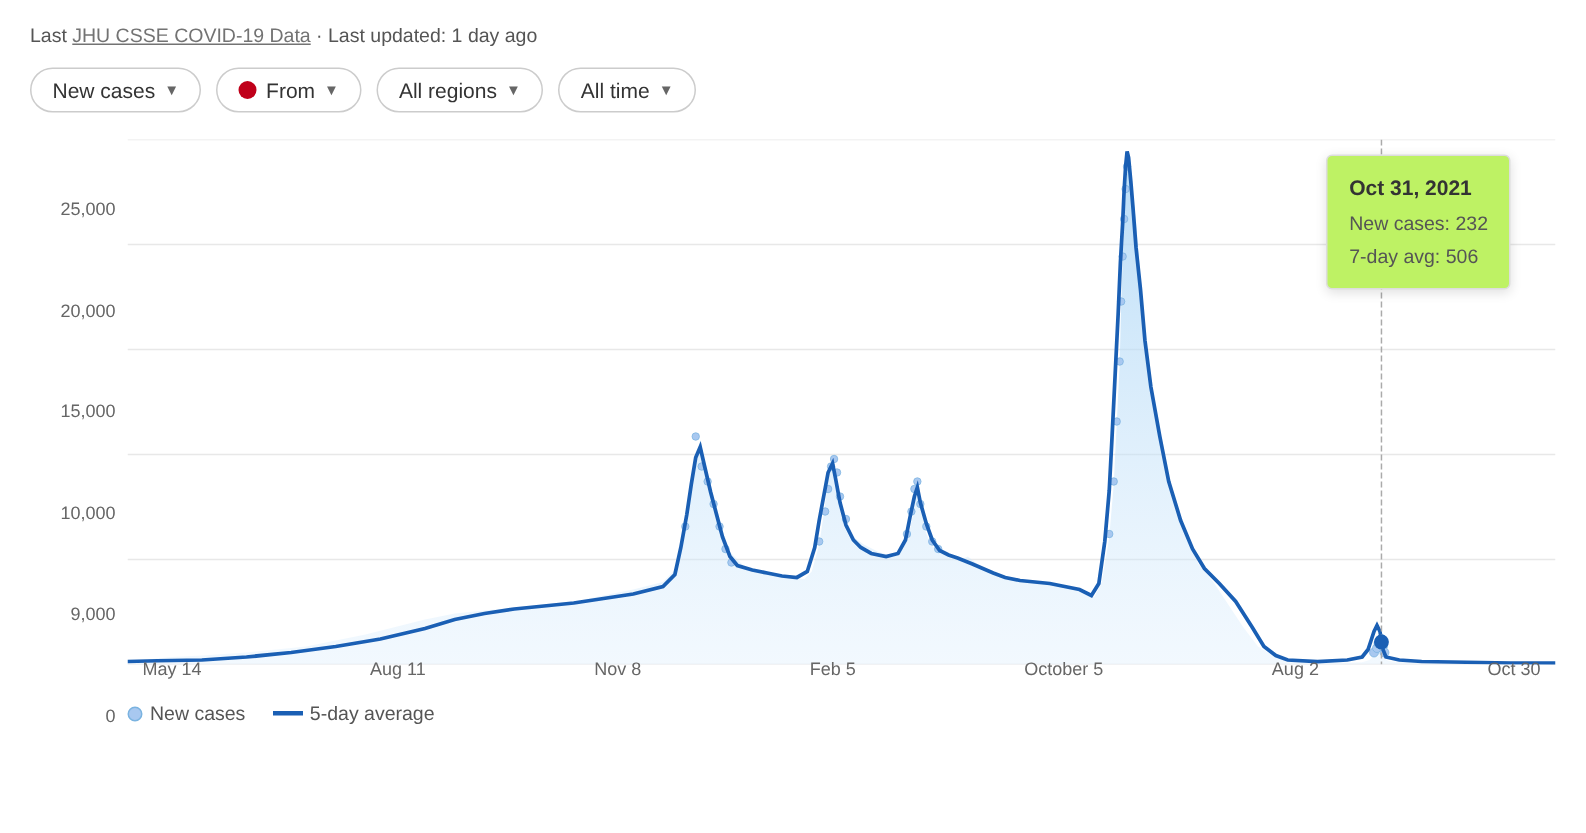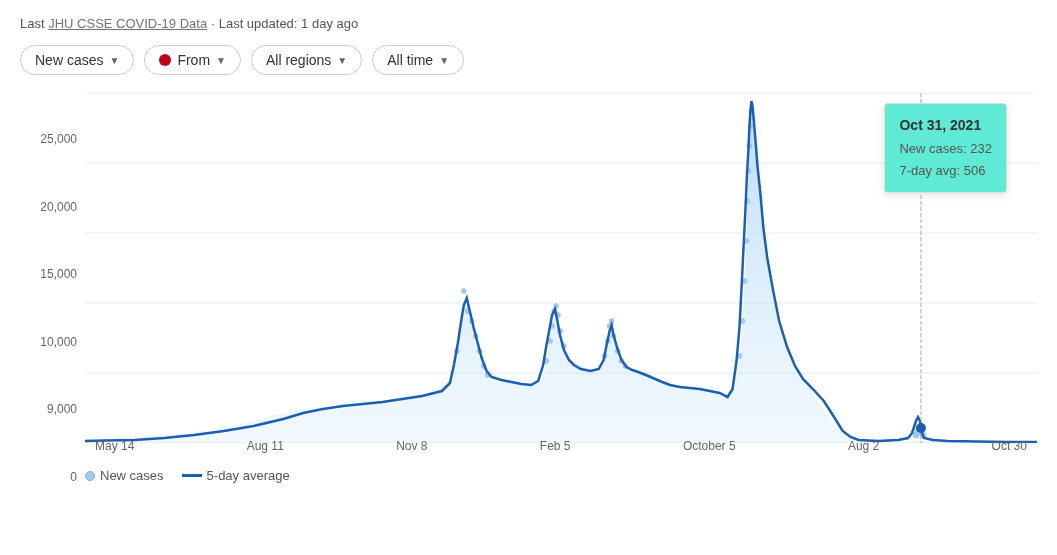--- a/index.html
+++ b/index.html
@@ -120,21 +120,21 @@
     }
     .legend-line {
       width: 20px;
       height: 3px;
       background: #1a5fb4;
     }
     .tooltip {
       position: absolute;
       top: 10px;
       right: 30px;
-      background: #5eead4;
+      background: #bef264;
       border: 1px solid #ddd;
       border-radius: 4px;
       padding: 10px 14px;
       font-size: 13px;
       line-height: 1.7;
       box-shadow: 0 2px 8px rgba(0,0,0,0.12);
       z-index: 10;
     }
     .tooltip-date {
       font-weight: bold;

